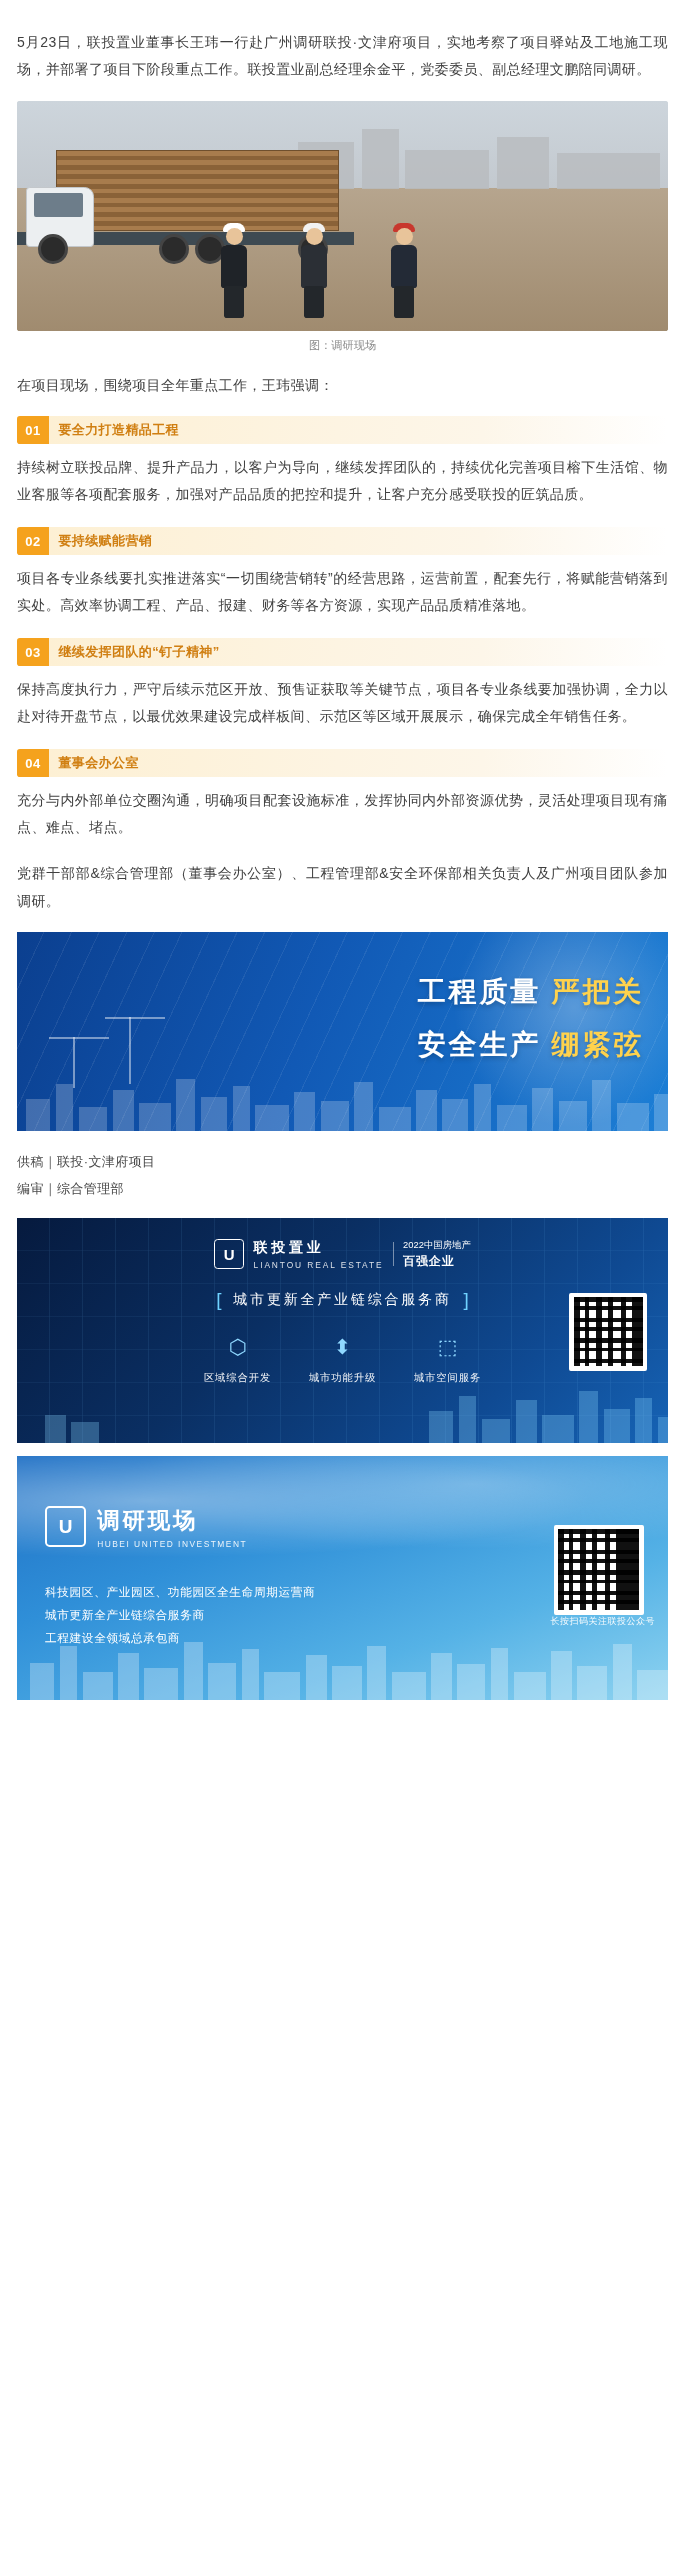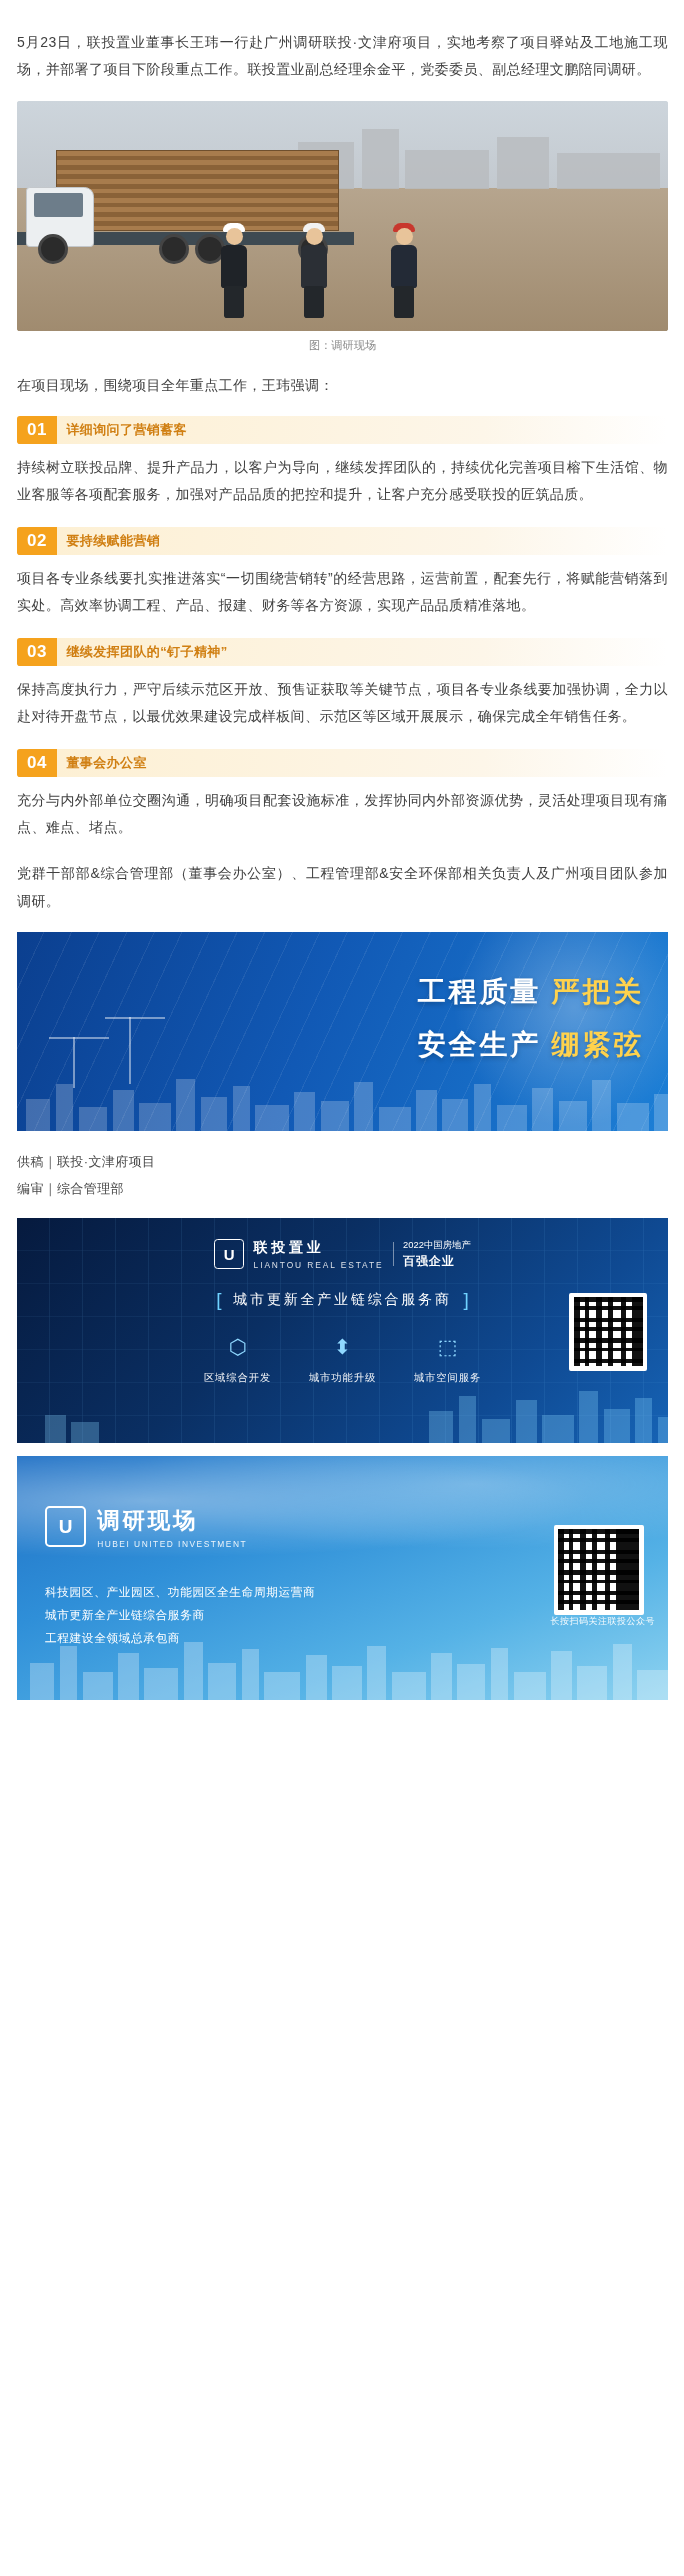--- a/index.html
+++ b/index.html
@@ -48,22 +48,22 @@
   .p-body{position:absolute;left:2.8px;top:17px;width:26px;height:43px;border-radius:5.6px 5.6px 2.8px 2.8px;}
   .p-legs{position:absolute;left:5.6px;top:58px;width:20.6px;height:32px;background:#23272b;border-radius:2.8px;}
   .caption{font-size:11.2px;color:#8a8a8a;margin:7.5px 0 19px 0;text-align:center;}
 
   
   .num-item{margin:0 0 5.6px 0;}
   .num-head{
     display:flex;align-items:stretch;height:28px;margin:0 0 9.4px 0;
   }
   .num-badge{
-    width:40px;min-width:32px;height:28px;
-    background:#f5a21d;color:#fff;font-size:17px;font-weight:bold;
+    width:32px;min-width:32px;height:28px;
+    background:#f5a21d;color:#fff;font-size:13px;font-weight:bold;
     display:flex;align-items:center;justify-content:center;
     border-radius:2.8px 0 0 2.8px;letter-spacing:0.5px;
   }
   .num-title{
     flex:1;height:28px;display:flex;align-items:center;
     background:linear-gradient(to right,#fdf0d4,#fdf6e9 70%,#ffffff);
     color:#d07f12;font-size:13px;font-weight:bold;padding-left:9.4px;
     border-radius:0 2.8px 2.8px 0;letter-spacing:0.4px;
   }
   .num-body{font-size:14px;line-height:1.95;letter-spacing:0.4px;text-align:justify;margin:0 0 19px 0;color:#3f3f3f;}
@@ -195,21 +195,21 @@
       <div class="caption">图：调研现场</div>
     </div>
   </div>
 
   <div class="pad">
     <p class="body-text">在项目现场，围绕项目全年重点工作，王玮强调：</p>
 
     <div class="num-item">
       <div class="num-head">
         <div class="num-badge">01</div>
-        <div class="num-title">详细询问了营销蓄客</div>
+        <div class="num-title">要全力打造精品工程</div>
       </div>
       <div class="num-body">持续树立联投品牌、提升产品力，以客户为导向，继续发挥团队的，持续优化完善项目榕下生活馆、物业客服等各项配套服务，加强对产品品质的把控和提升，让客户充分感受联投的匠筑品质。</div>
     </div>
 
     <div class="num-item">
       <div class="num-head">
         <div class="num-badge">02</div>
         <div class="num-title">要持续赋能营销</div>
       </div>
       <div class="num-body">项目各专业条线要扎实推进落实“一切围绕营销转”的经营思路，运营前置，配套先行，将赋能营销落到实处。高效率协调工程、产品、报建、财务等各方资源，实现产品品质精准落地。</div>

